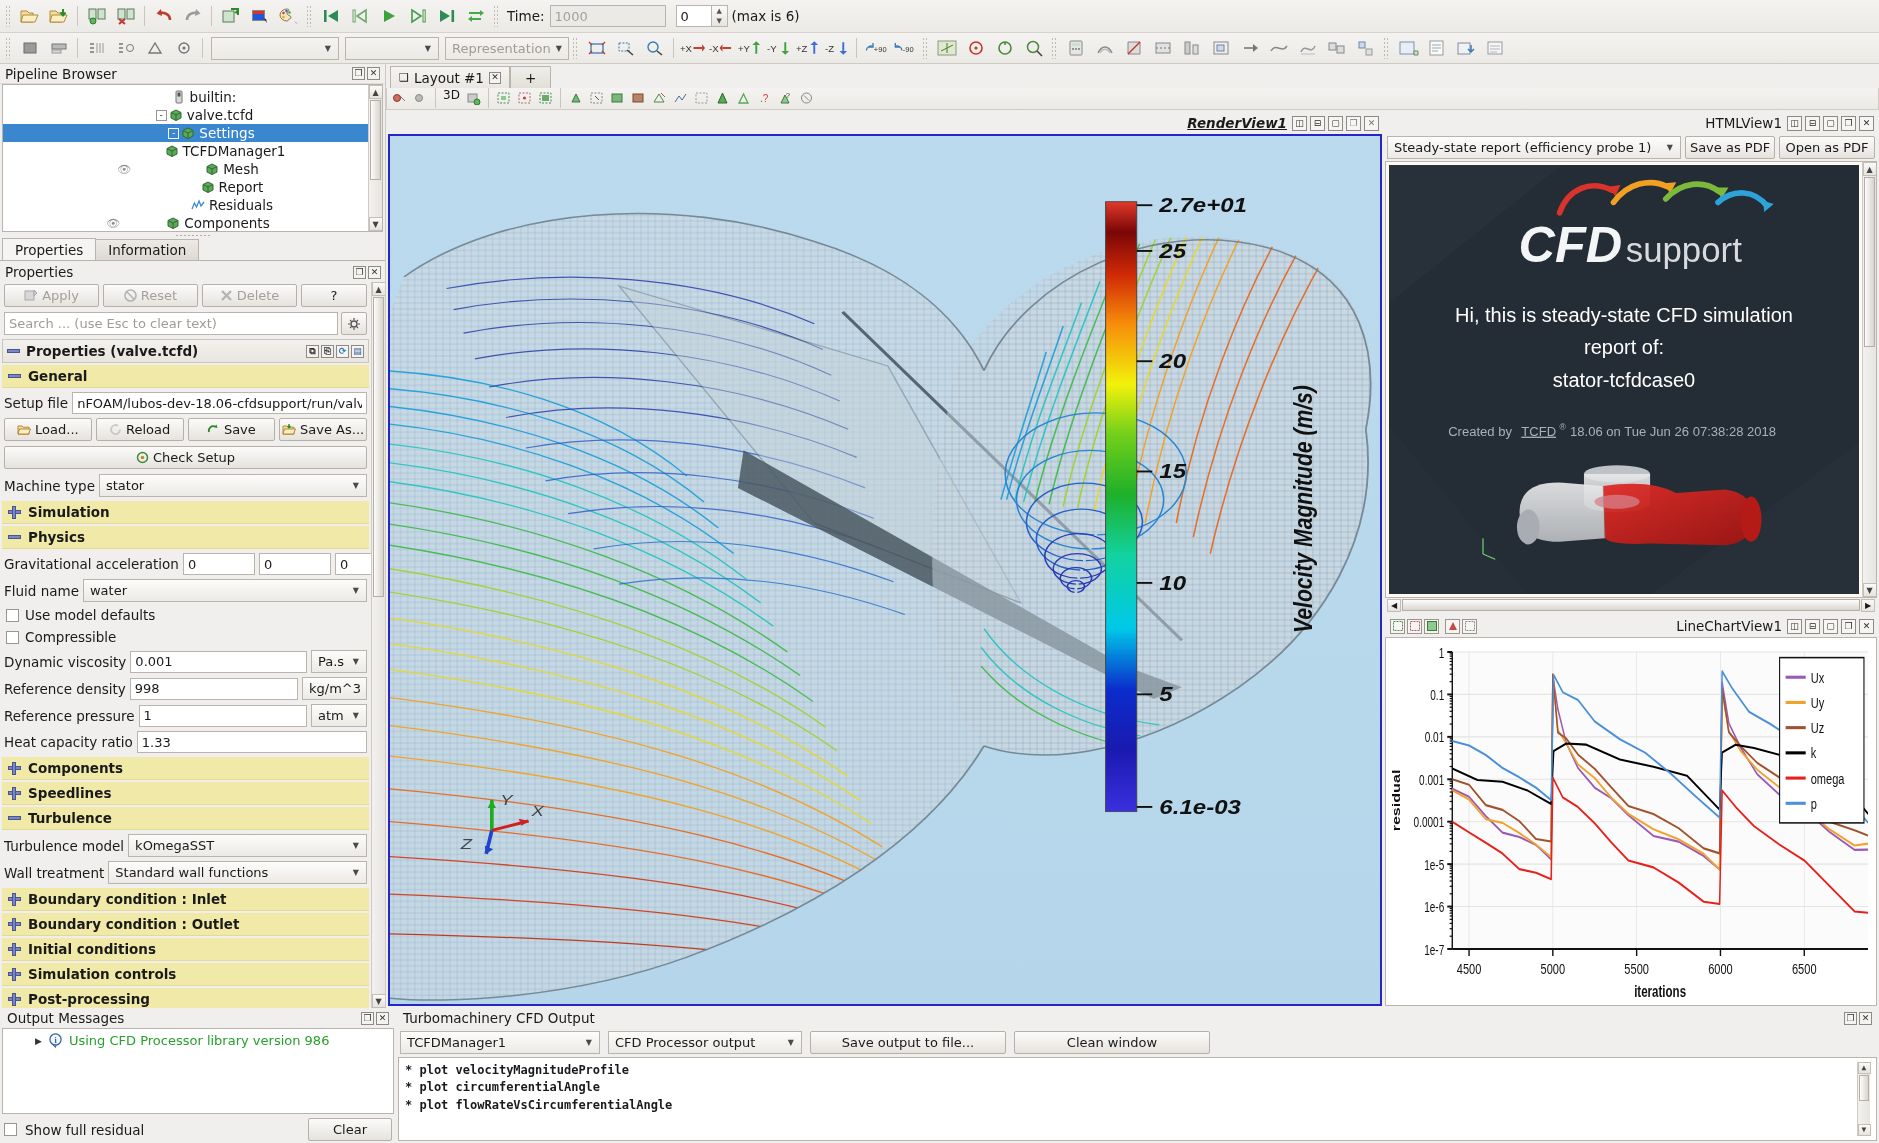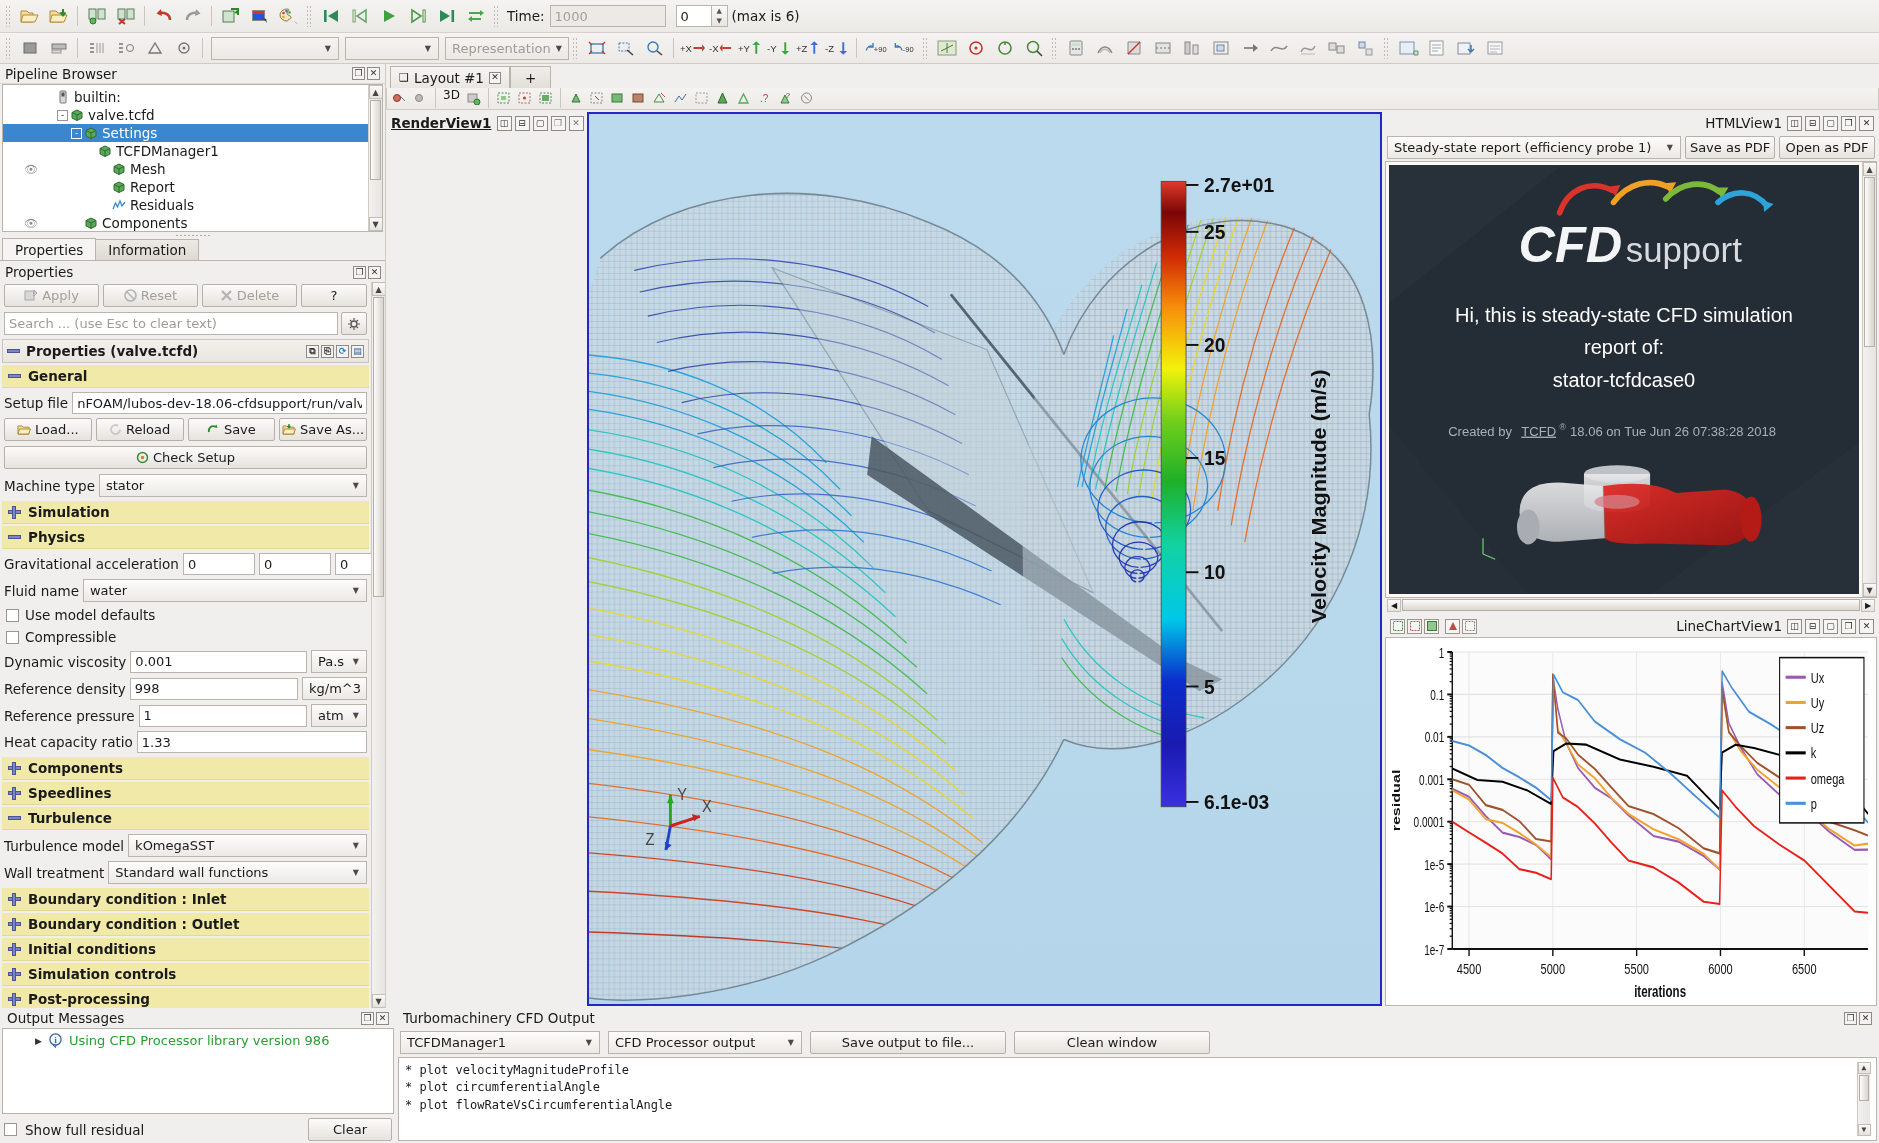--- a/index.html
+++ b/index.html
@@ -73,21 +73,21 @@
     font-size: 9px; line-height: 1; color: #333; background: #f4f3f1;
   }
 
   
   .pipeline {
     height: 148px; background: #fff; border: 1px solid #b9b4ac;
     margin: 0 2px; position: relative; overflow: hidden;
     display: flex;
   }
   .pipe-tree { flex: 1; padding: 3px 0 0 0; font-size: 13.5px; position: relative; }
-  .pipe-row { display: flex; align-items: center; height: 18px; padding-left: 20px; position: relative; white-space: nowrap; }
+  .pipe-row { display: flex; align-items: center; height: 18px; padding-left: 4px; position: relative; white-space: nowrap; justify-content: center; }
   .pipe-row .eye { width: 16px; text-align: center; color: #8e8e8e; font-size: 11px; flex: 0 0 16px; }
   .pipe-row .indent { display: inline-block; }
   .pipe-row .exp {
     width: 11px; height: 11px; border: 1px solid #9a958e; background: #fff;
     font-size: 9px; line-height: 9px; text-align: center; color: #333; margin-right: 2px; flex: 0 0 11px;
   }
   .pipe-row .cube { width: 14px; height: 14px; margin-right: 4px; flex: 0 0 14px; }
   .pipe-row.sel { background: #3a87d0; color: #fff; }
   .pipe-row.sel .exp { background:#3a87d0; color:#fff; border-color:#fff; }
   .vscroll {
@@ -163,21 +163,21 @@
   .layout-tabs { display:flex; align-items: flex-end; height: 24px; background: #f0efed; padding-left: 4px; }
   .ltab { height: 22px; padding: 0 8px; font-size: 13.5px; display: flex; align-items: center; gap: 5px;
           border: 1px solid #b9b4ac; border-bottom: none; background: linear-gradient(#f6f5f3,#eae7e2); }
   .ltab.plus { padding: 0 14px; background: linear-gradient(#f0eeea,#e2dfd8); }
 
   .view-toolbar { display: flex; align-items: flex-start; height: 22px;
     background: linear-gradient(#f4f3f1,#eceae6); border: 1px solid #cfcbc3; border-top: none; padding-left: 2px; }
   .vt-btn { width: 19px; height: 19px; display: flex; align-items: center; justify-content: center; margin: 0 1px; }
 
   .views-area { flex: 1; display: flex; min-height: 0; padding: 2px; gap: 3px; }
-  .render-panel { flex: 1; display: flex; flex-direction: row; min-width: 0; }
+  .render-panel { flex: 1; display: flex; flex-direction: column; min-width: 0; font-style: italic; }
   .view-header { display: flex; align-items: center; height: 22px; padding: 0 3px; }
   .view-title { margin-left: auto; font-weight: bold; font-size: 13.5px;
                 text-decoration: underline; padding-right: 5px; }
   .vbtns { display: flex; gap: 3px; }
   .vbtn { width: 15px; height: 15px; border: 1px solid #8e8a84; background: #f6f5f3;
           display: flex; align-items: center; justify-content: center; font-size: 9px; color: #2b2b2b; }
 
   .render-canvas { flex: 1; border: 2px solid #2626c8; background: #b9d8ec; position: relative; overflow: hidden; min-height: 0; }
 
   .right-views { width: 492px; min-width: 492px; display: flex; flex-direction: column; gap: 3px; }
@@ -196,21 +196,21 @@
   .outdock.msgs { width: 392px; min-width: 392px; }
   .outdock.tcfd { flex: 1; justify-content: center; }
   .msgbox { flex: 1; border: 1px solid #b9b4ac; background: #fff; padding: 4px 6px;
             font-size: 13px; overflow: hidden; }
   .msgline { display: flex; align-items: center; gap: 6px; padding-left: 26px; }
   .msgline .tri { font-size: 9px; color: #333; }
   .msg-foot { display: flex; align-items: center; gap: 8px; padding: 4px 2px 0 2px; }
   .codebox { flex: 1; border: 1px solid #b9b4ac; background: #fff;
              font-family: "DejaVu Sans Mono", "Liberation Mono", monospace;
              font-size: 12px; padding: 4px 6px; line-height: 1.45; overflow: hidden; display: flex; }
-  .codebox .lines { flex: 1; }
+  .codebox .lines { flex: 1; font-weight: bold; }
   .tcfd-toolbar { display: flex; gap: 8px; padding: 3px 2px; align-items: center; }
 
   svg { display: block; }
 </style>
 </head>
 <body>
 
 <div class="app">
 
   <div class="toolbar-row">

